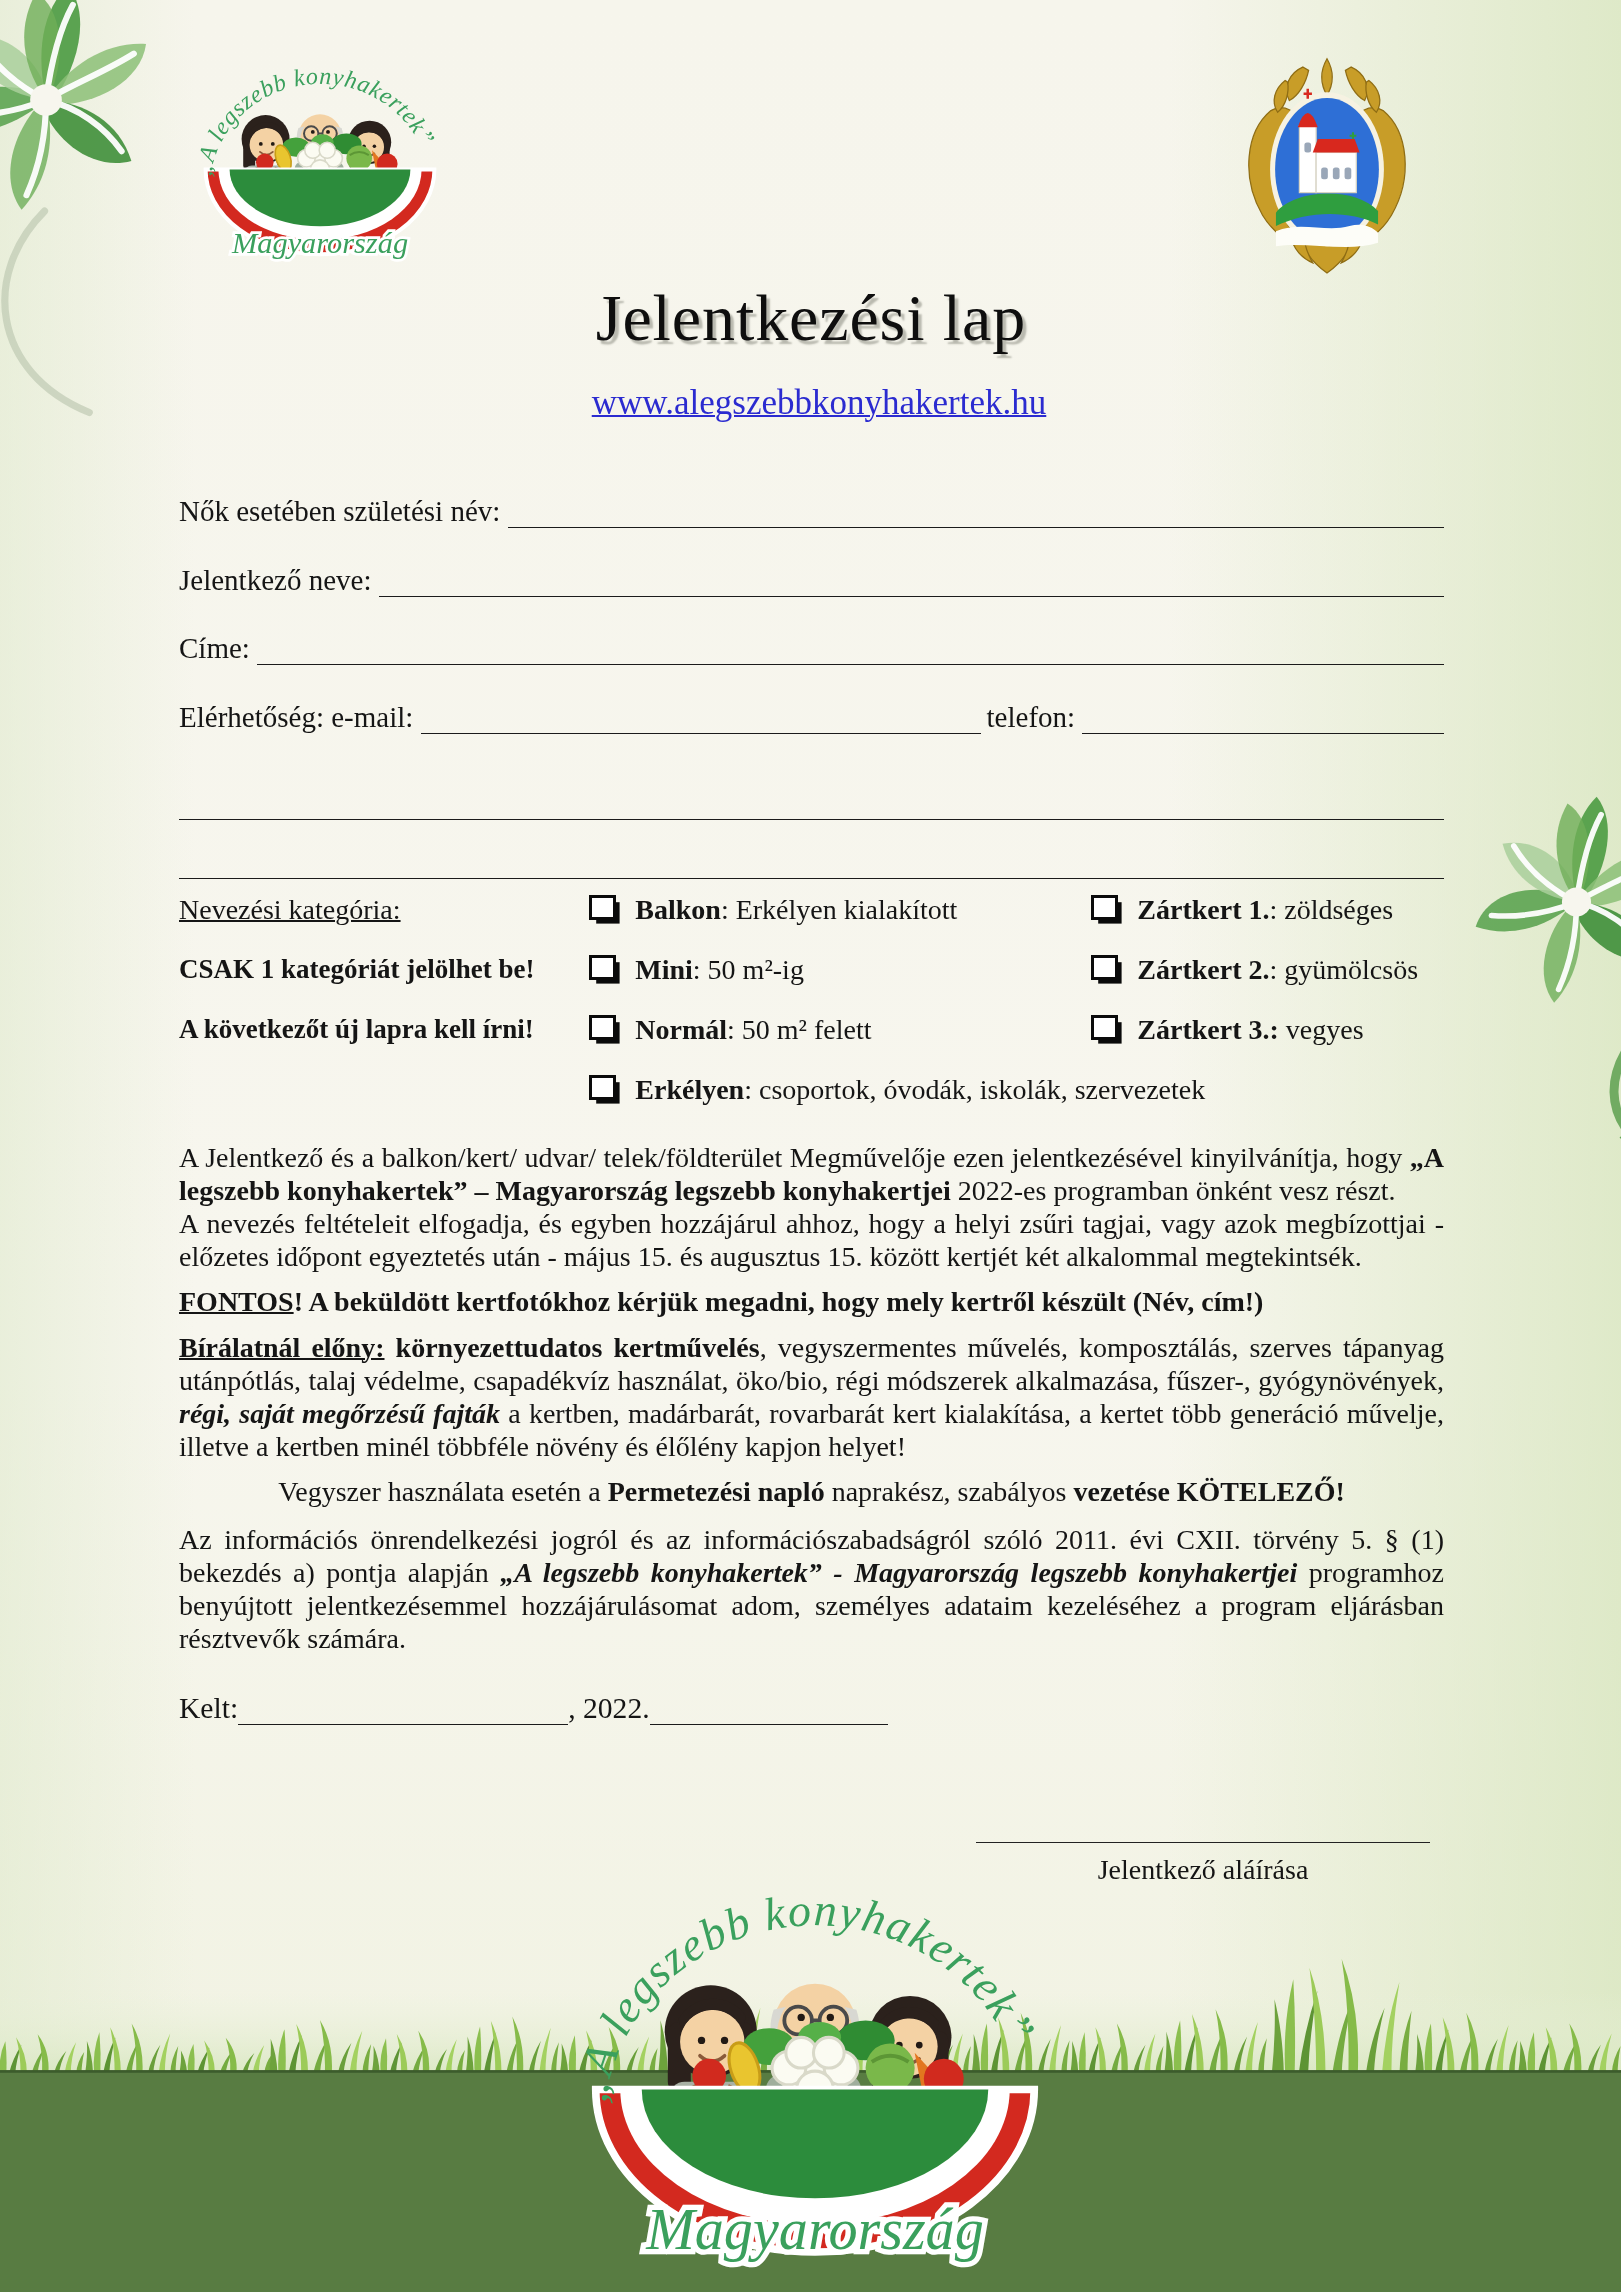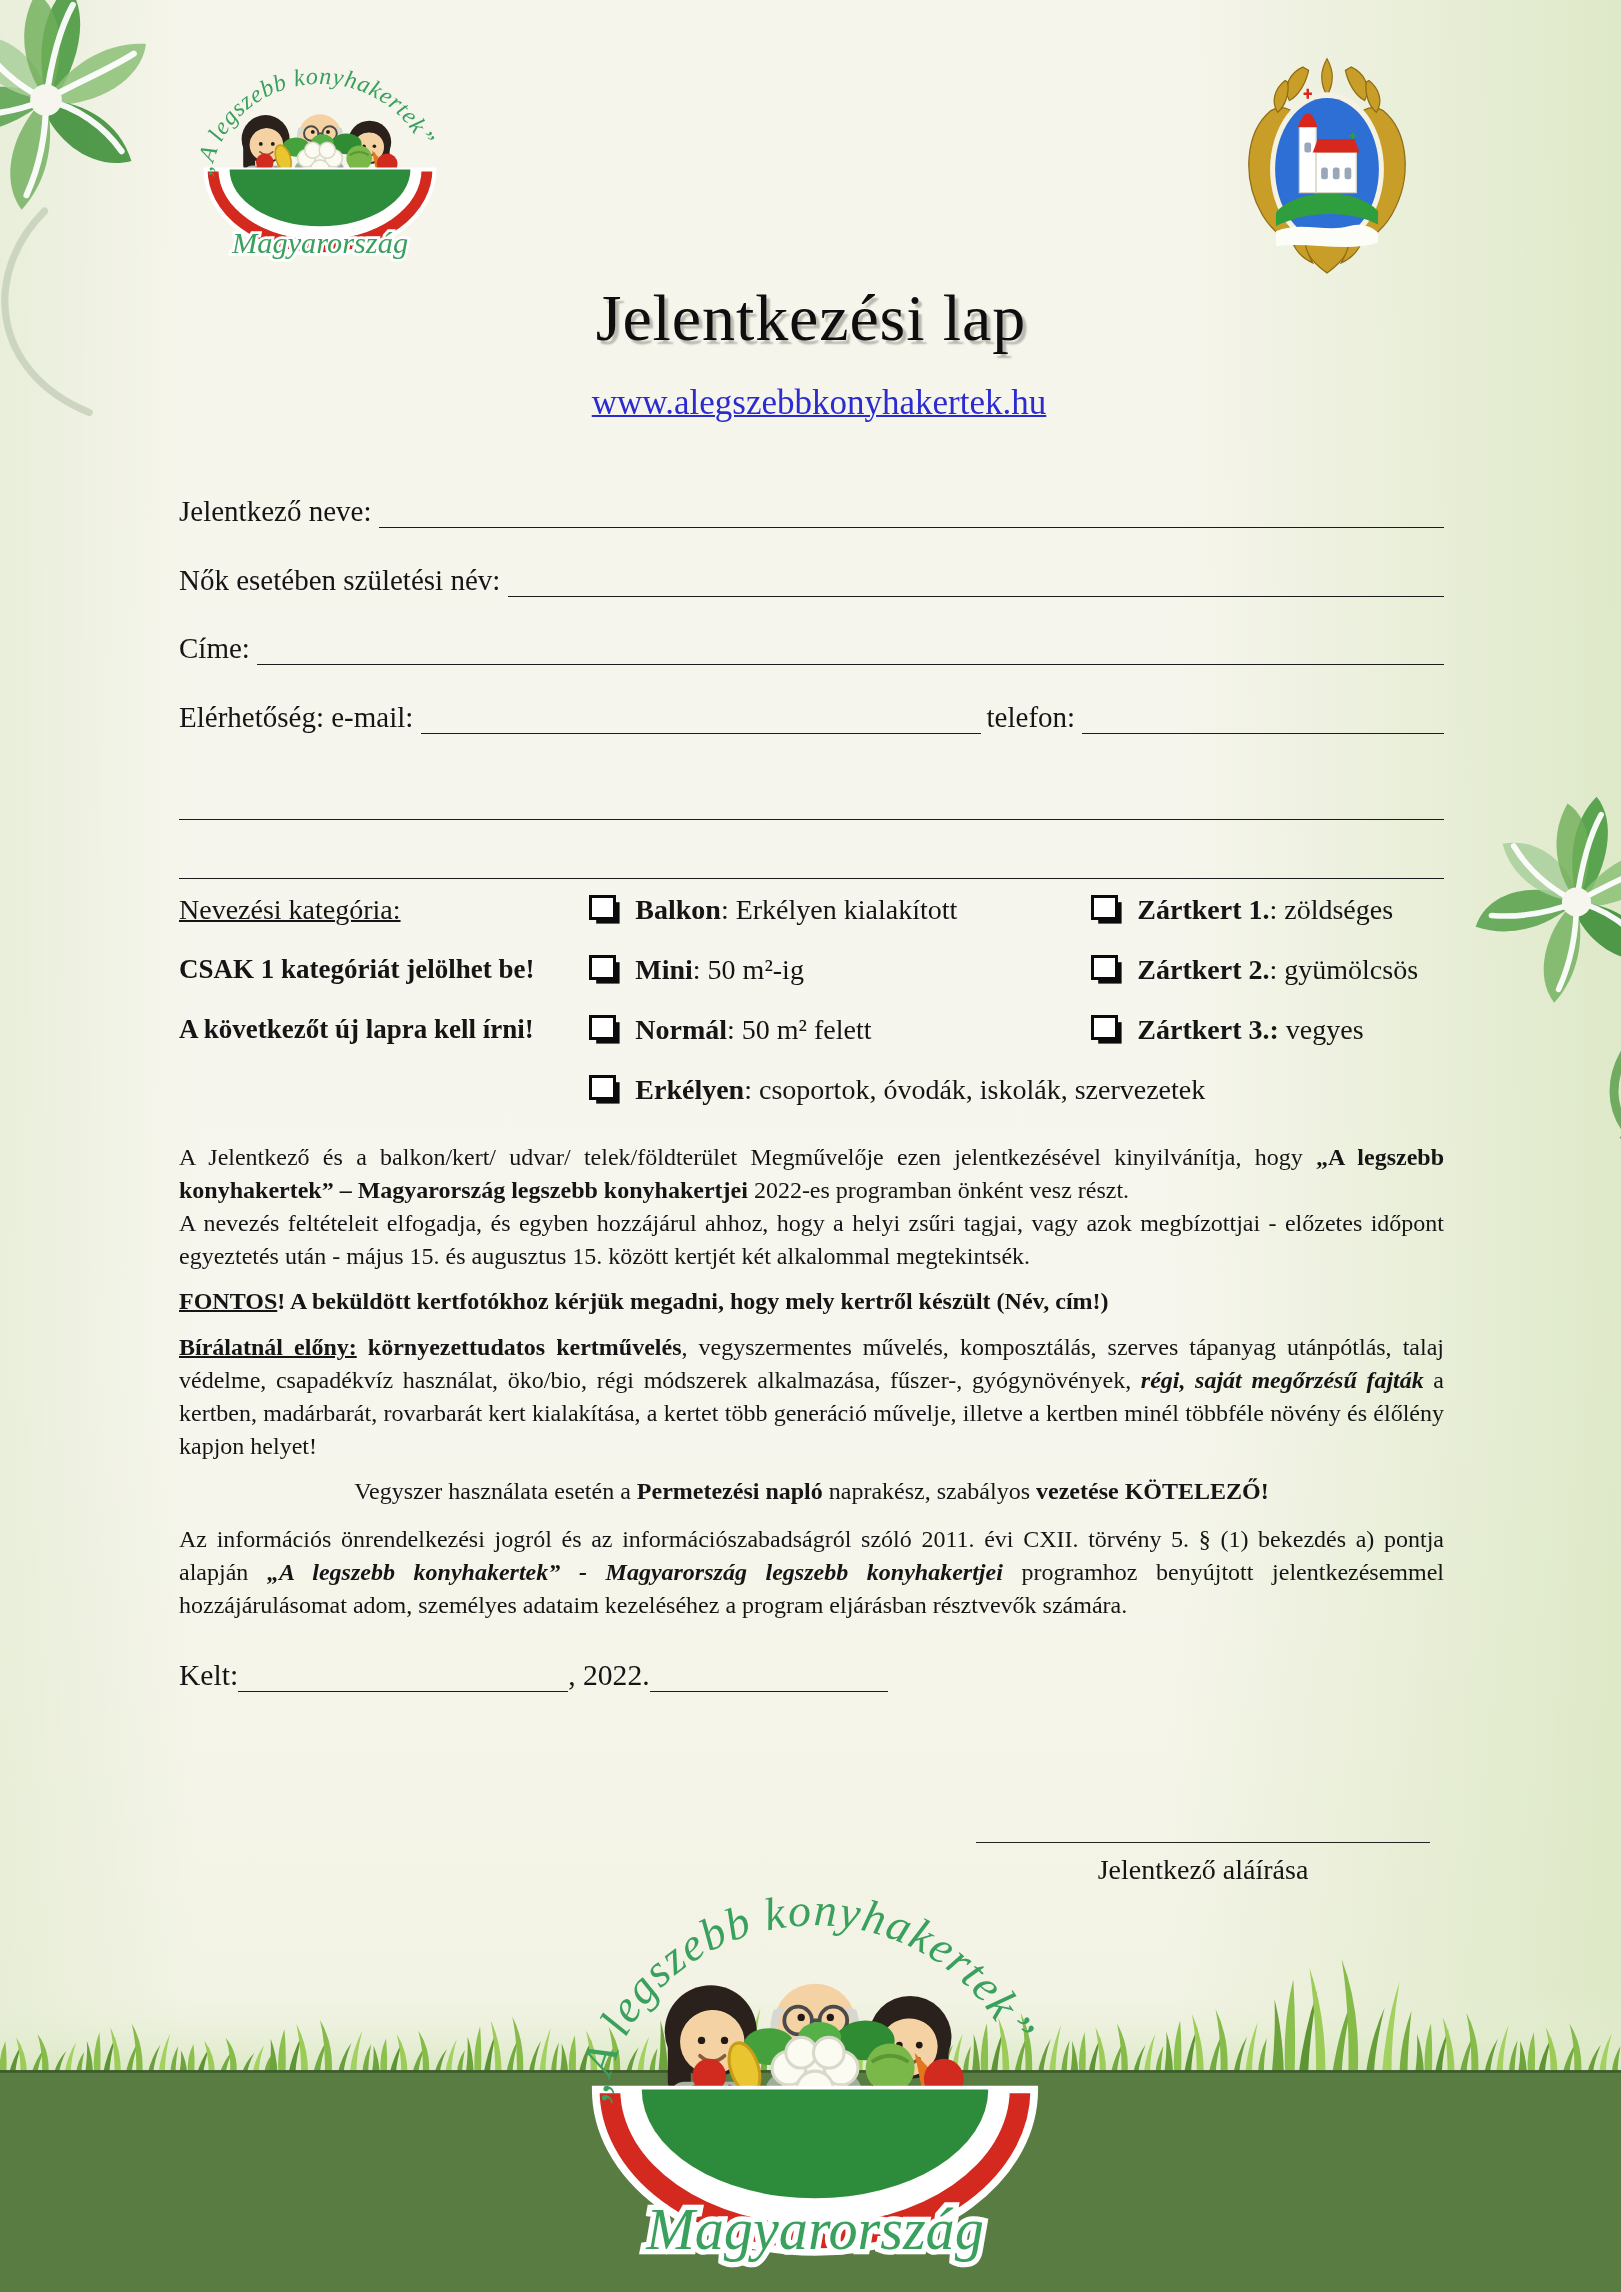--- a/index.html
+++ b/index.html
@@ -35,21 +35,21 @@
   .fullline{height:38px;border-bottom:1.8px solid #1b1b1b;}
   
   .catgrid{display:grid;grid-template-columns:410px 502px auto;grid-auto-rows:60px;
     margin-top:14.3px;align-items:start;font-size:28px;}
   .catgrid .hd{font-weight:normal;text-decoration:underline;text-decoration-thickness:2.2px;font-size:28px;}
   .catgrid .note{font-weight:bold;font-size:27px;}
   .opt{white-space:nowrap;}
   .opt .cb-sm{margin-right:19.7px;}
   .span2{grid-column:2 / 4;}
   
-  .para{font-size:24px;line-height:33px;text-align:justify;margin:0;}
+  .para{font-size:28px;line-height:33px;text-align:justify;margin:0;}
   .mt-decl{margin-top:7.2px;}
   .mt-fontos{margin-top:12.5px;}
   .mt-adv{margin-top:12.5px;}
   .mt-veg{margin-top:12.5px;text-align:center;}
   .mt-priv{margin-top:14.3px;}
   .ul2{text-decoration:underline;text-decoration-thickness:2.2px;}
   .kelt{display:flex;align-items:flex-end;margin-top:25px;height:45px;font-size:29.6px;white-space:nowrap;}
   .kelt .b1{width:330px;}.kelt .b2{width:238px;}
   
   .sig{position:absolute;left:976px;top:1804px;width:454px;}
@@ -225,26 +225,26 @@
   <svg class="arms" viewBox="0 0 210 270">
       <use href="#sym-arms"></use>
     </svg>
 
   <div class="title">Jelentkezési lap</div>
   <div class="site-link">www.alegszebbkonyhakertek.hu</div>
 
   <div class="content">
 
     <div class="frow">
+      <span class="lbl">Nők esetében születési név:</span>
+      <span class="blank grow"></span>
+    </div>
+
+    <div class="frow">
       <span class="lbl">Jelentkező neve:</span>
-      <span class="blank grow"></span>
-    </div>
-
-    <div class="frow">
-      <span class="lbl">Nők esetében születési név:</span>
       <span class="blank grow"></span>
     </div>
 
     <div class="frow">
       <span class="lbl">Címe:</span>
       <span class="blank grow"></span>
     </div>
 
     <div class="frow">
       <span class="lbl">Elérhetőség: e-mail:</span>

